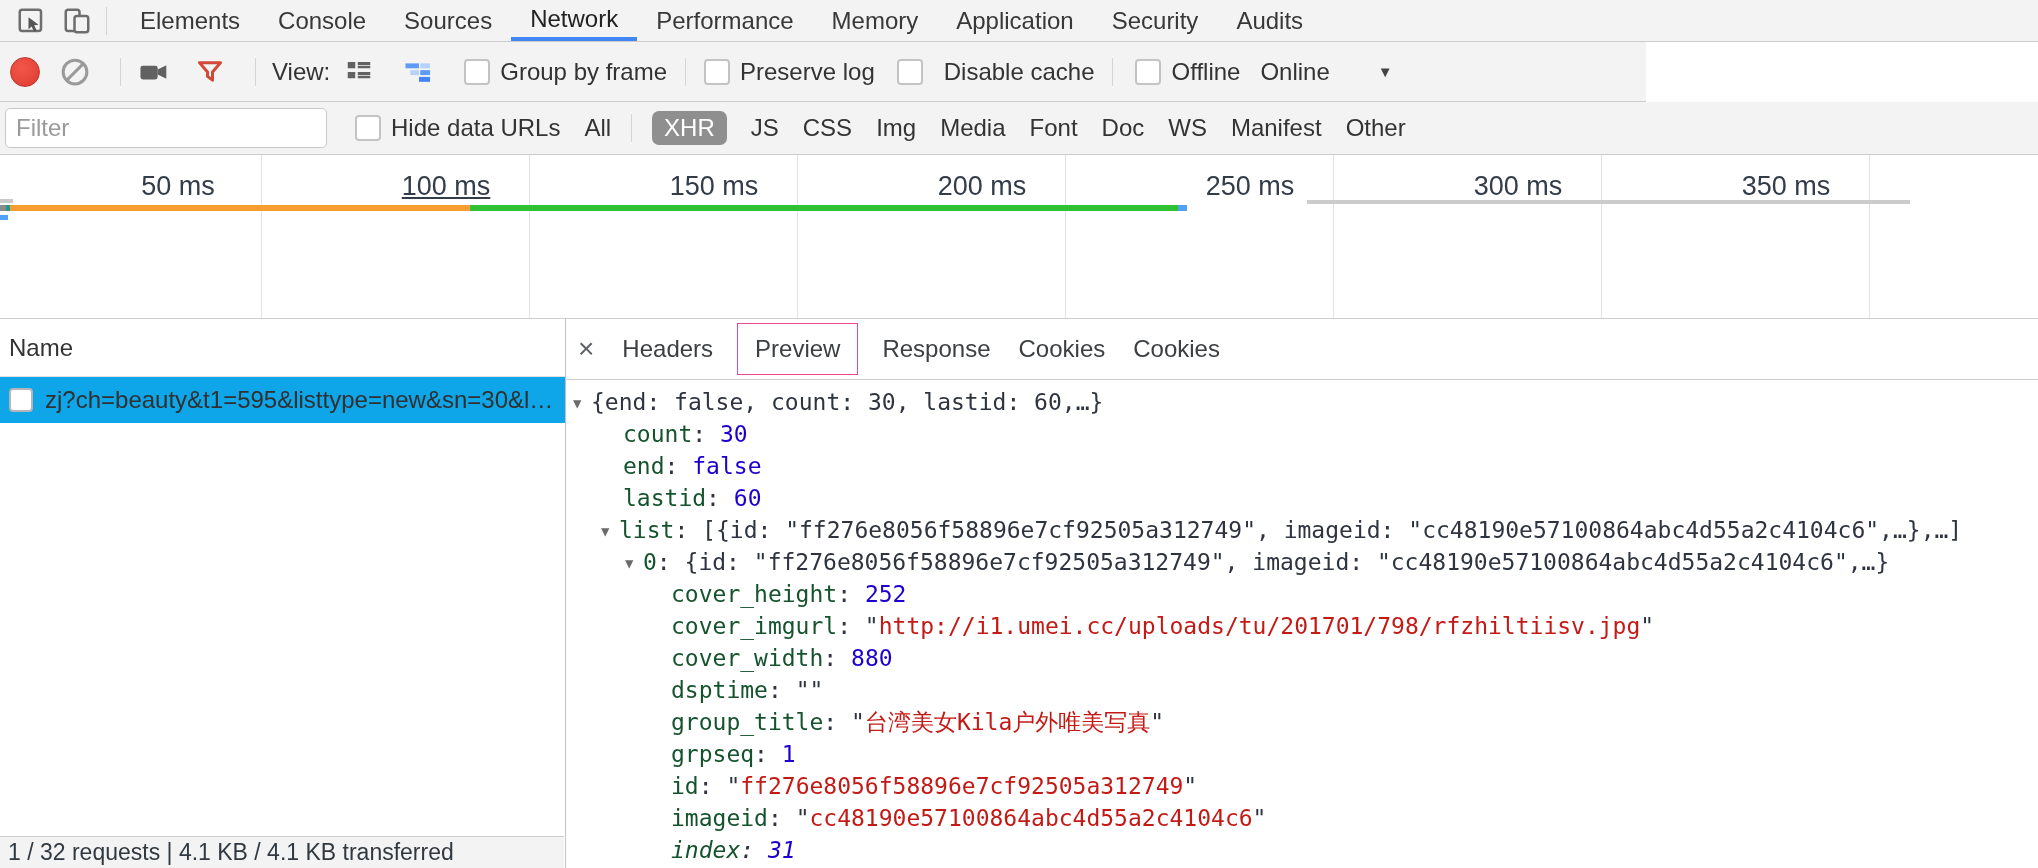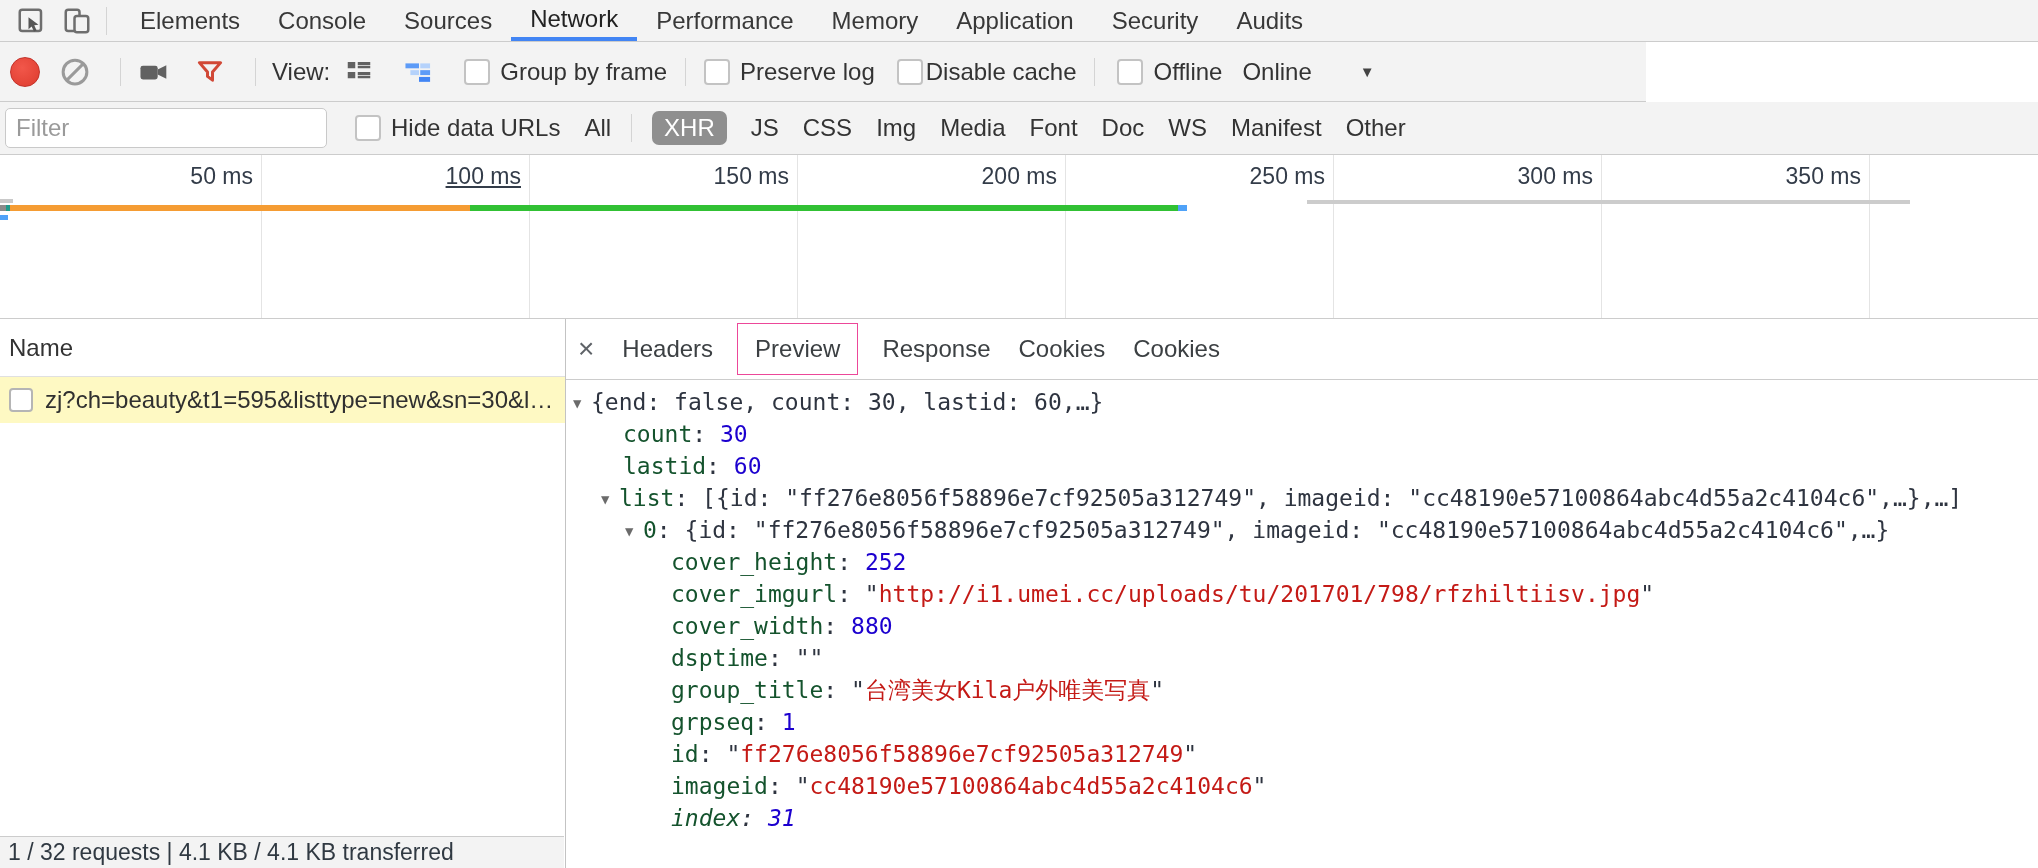--- a/index.html
+++ b/index.html
@@ -30,29 +30,29 @@
                 font-size:24px;padding:0 10px;color:#333;background:#fff;outline:none;
                 font-family:"Liberation Sans",sans-serif;}
   #filter-input::placeholder{color:#9a9a9a;}
   #filter-types{display:flex;align-items:center;}
   .ftype{margin-left:24px;white-space:nowrap;}
   .ftype.active{background:#8f8f8f;color:#fff;border-radius:7px;padding:3px 12px;margin-left:20px;}
   
   #overview{position:absolute;left:0;top:155px;width:2038px;height:163px;background:#fff;
             border-bottom:1px solid #ccc;overflow:hidden;}
   .gridline{position:absolute;top:0;width:1px;height:163px;background:#e4e4e4;}
-  .ticklabel{position:absolute;top:8px;width:150px;text-align:right;font-size:23px;color:#333c49;}
+  .ticklabel{position:absolute;top:16px;width:150px;text-align:center;font-size:27px;color:#333c49;}
   .ovbar{position:absolute;}
   
   #bottom{position:absolute;left:0;top:319px;width:2038px;height:549px;}
   #leftpane{position:absolute;left:0;top:0;width:565px;height:549px;background:#fff;}
   #divider{position:absolute;left:565px;top:0;width:1px;height:549px;background:#c3c3c3;}
   #name-header{height:57px;border-bottom:1px solid #e0e0e0;display:flex;align-items:center;}
   #name-header span{font-size:24px;color:#333;margin-left:9px;}
-  .req-row{height:46px;background:#fef9c3;display:flex;align-items:center;}
+  .req-row{height:46px;background:#0ea5e9;display:flex;align-items:center;}
   .req-row .cb{width:20px;height:20px;margin-left:9px;border-color:#b5b5b5;}
   .req-name{font-size:24px;color:#303030;margin-left:12px;white-space:nowrap;overflow:hidden;
             text-overflow:ellipsis;max-width:510px;}
   #status-bar{position:absolute;left:0;bottom:0;width:564px;height:31px;background:#f3f3f3;
               border-top:1px solid #ccc;display:flex;align-items:center;}
   #status-bar span{font-size:23px;color:#303942;margin-left:8px;white-space:nowrap;}
   #rightpane{position:absolute;left:566px;top:0;width:1472px;height:549px;background:#fff;overflow:hidden;}
   #detail-tabs{height:60px;border-bottom:1px solid #ccc;display:flex;align-items:center;}
   #close-x{font-size:28px;color:#5f6368;margin-left:12px;line-height:1;}
   .dtab{font-size:24px;color:#3c4043;margin-left:28px;white-space:nowrap;}
@@ -141,21 +141,21 @@
           <rect x="14" y="10.5" width="8" height="4" fill="#5d9bf7"></rect>
         <rect x="13" y="16" width="9" height="4" fill="#4285f4"></rect>
       </svg>
     </div>
     <span class="cb" style="margin-left:16px"></span>
     <span class="tlabel" style="margin-left:10px">Group by frame</span>
     <div class="vsep" style="margin-left:18px"></div>
     <span class="cb" style="margin-left:18px"></span>
     <span class="tlabel" style="margin-left:10px">Preserve log</span>
     <span class="cb" style="margin-left:22px"></span>
-    <span class="tlabel" style="margin-left:3px">Disable cache</span>
+    <span class="tlabel" style="margin-left:21px">Disable cache</span>
     <div class="vsep" style="margin-left:18px"></div>
     <span class="cb" style="margin-left:22px"></span>
     <span class="tlabel" style="margin-left:10px">Offline</span>
     <span class="tlabel" style="margin-left:20px">Online</span>
     <span class="caret" style="margin-left:48px">▼</span>
   </div>
 
   <div id="filterbar">
     <input id="filter-input" type="text" placeholder="Filter" style="">
     <span class="cb" style="margin-left:28px"></span>
@@ -220,20 +220,21 @@
         <span id="close-x">×</span>
       <span class="dtab">Headers</span>
           <span class="dtab active">Preview</span>
           <span class="dtab">Response</span>
           <span class="dtab">Cookies</span>
           <span class="dtab">Cookies</span>
         </div>
       <div id="tree">
           <div class="tree-line" style="padding-left: 0px;"><span class="tri">▼</span><span class="tk-plain">{end: false, count: 30, lastid: 60,…}</span></div>
           <div class="tree-line" style="padding-left: 50px;"><span class="tk-key">count</span><span class="tk-plain">: </span><span class="tk-num">30</span></div>
+          <div class="tree-line" style="padding-left: 50px;"><span class="tk-key">end</span><span class="tk-plain">: </span><span class="tk-num">false</span></div>
           <div class="tree-line" style="padding-left: 50px;"><span class="tk-key">lastid</span><span class="tk-plain">: </span><span class="tk-num">60</span></div>
           <div class="tree-line" style="padding-left: 28px;"><span class="tri">▼</span><span class="tk-key">list</span><span class="tk-plain">: </span><span class="tk-plain">[{id: "ff276e8056f58896e7cf92505a312749", imageid: "cc48190e57100864abc4d55a2c4104c6",…},…]</span></div>
           <div class="tree-line" style="padding-left: 52px;"><span class="tri">▼</span><span class="tk-key">0</span><span class="tk-plain">: </span><span class="tk-plain">{id: "ff276e8056f58896e7cf92505a312749", imageid: "cc48190e57100864abc4d55a2c4104c6",…}</span></div>
           <div class="tree-line" style="padding-left: 98px;"><span class="tk-key">cover_height</span><span class="tk-plain">: </span><span class="tk-num">252</span></div>
           <div class="tree-line" style="padding-left: 98px;"><span class="tk-key">cover_imgurl</span><span class="tk-plain">: "</span><span class="tk-str">http://i1.umei.cc/uploads/tu/201701/798/rfzhiltiisv.jpg</span><span class="tk-plain">"</span></div>
           <div class="tree-line" style="padding-left: 98px;"><span class="tk-key">cover_width</span><span class="tk-plain">: </span><span class="tk-num">880</span></div>
           <div class="tree-line" style="padding-left: 98px;"><span class="tk-key">dsptime</span><span class="tk-plain">: ""</span></div>
           <div class="tree-line" style="padding-left: 98px;"><span class="tk-key">group_title</span><span class="tk-plain">: "</span><span class="tk-str">台湾美女Kila户外唯美写真</span><span class="tk-plain">"</span></div>
           <div class="tree-line" style="padding-left: 98px;"><span class="tk-key">grpseq</span><span class="tk-plain">: </span><span class="tk-num">1</span></div>
           <div class="tree-line" style="padding-left: 98px;"><span class="tk-key">id</span><span class="tk-plain">: "</span><span class="tk-str">ff276e8056f58896e7cf92505a312749</span><span class="tk-plain">"</span></div>

